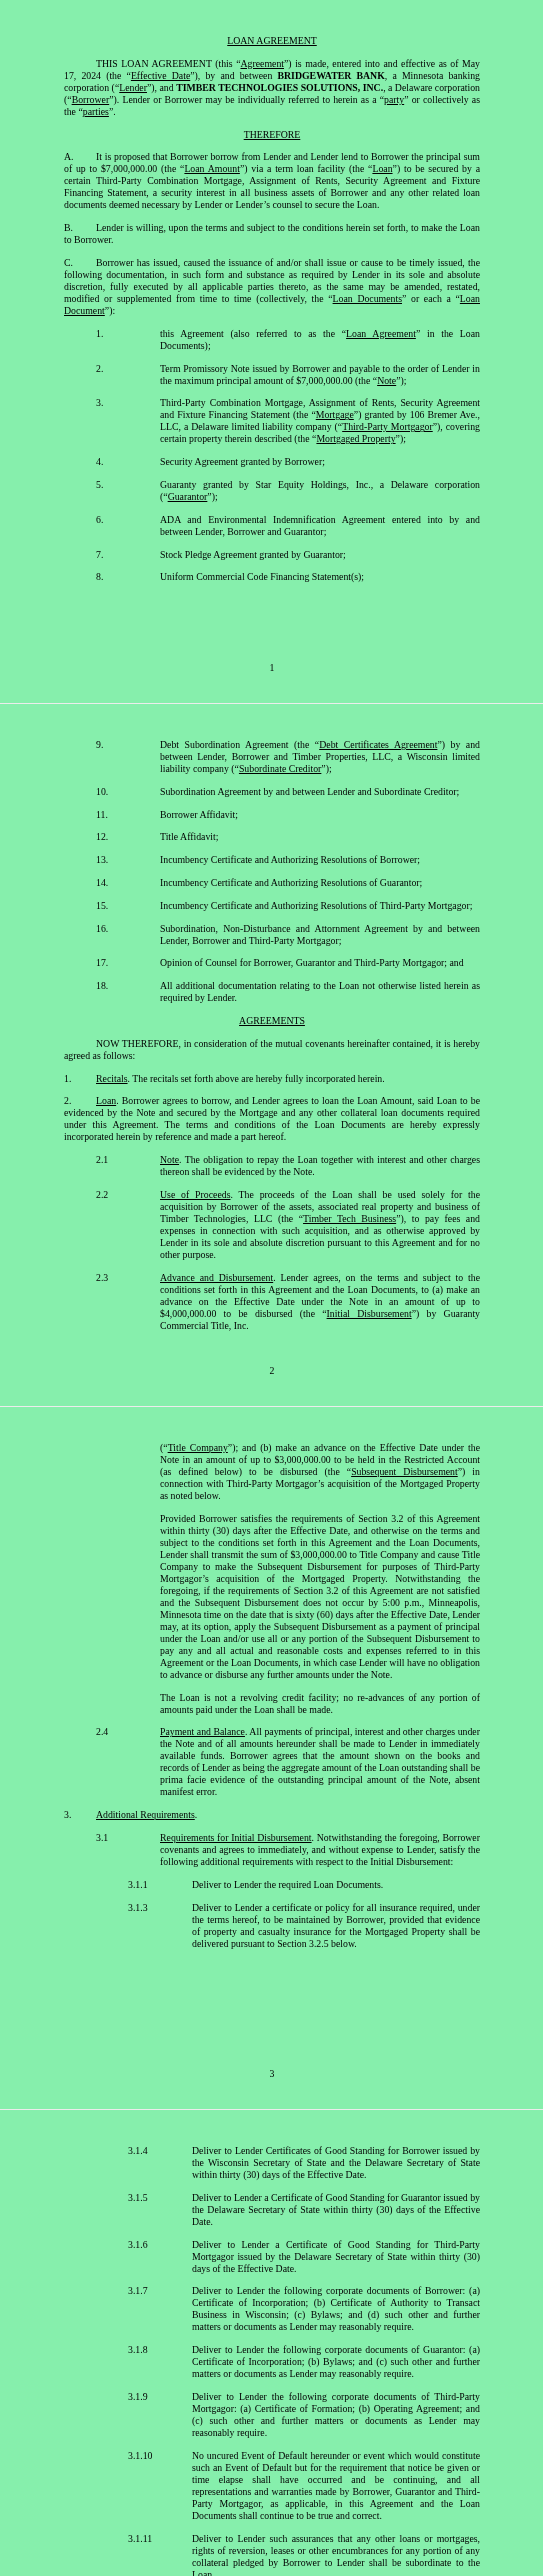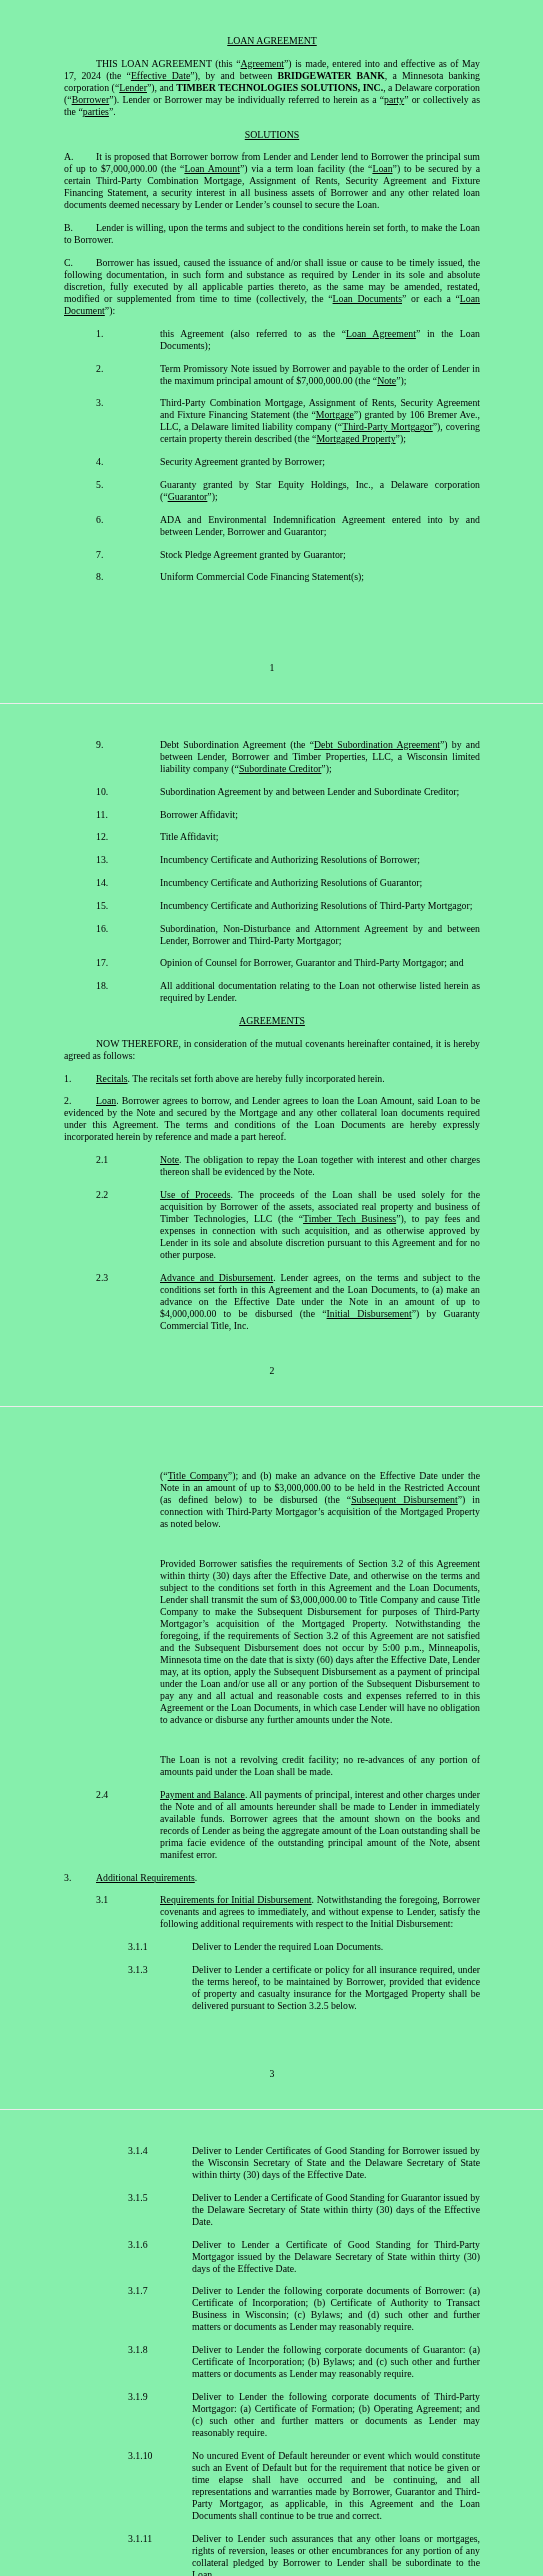--- a/index.html
+++ b/index.html
@@ -31,55 +31,55 @@
   }
   .block.title, .block.heading {
     text-align: center;
   }
   .block.intro { text-indent: 32px; }
   .block.clause .lbl { display: inline-block; width: 32px; }
   .block.item  { margin-left: 96px; text-indent: -32px; }
   .block.item .lbl  { display: inline-block; width: 32px; }
   .block.item2 { margin-left: 128px; text-indent: -32px; }
   .block.item2 .lbl { display: inline-block; width: 32px; }
-  .block.cont  { margin-left: 96px; margin-top: 28px; }
+  .block.cont  { margin-left: 96px; }
   .u { text-decoration: underline; }
   .b { font-weight: bold; }
   .page-number {
     position: absolute;
     left: 0; right: 0; bottom: 30px;
     text-align: center;
     font-family: "Liberation Serif", "DejaVu Serif", serif;
     font-size: 9.8px;
     color: #000000;
   }
 </style>
 </head>
 <body>
 
 <main class="document">
     <section class="page">
       <p class="block title"><span class="u">LOAN AGREEMENT</span></p>
       <p class="block intro">THIS LOAN AGREEMENT (this “<span class="u">Agreement</span>”) is made, entered into and effective as of May 17, 2024 (the “<span class="u">Effective Date</span>”), by and between <span class="b">BRIDGEWATER BANK</span>, a Minnesota banking corporation (“<span class="u">Lender</span>”), and <span class="b">TIMBER TECHNOLOGIES SOLUTIONS, INC.</span>, a Delaware corporation (“<span class="u">Borrower</span>”). Lender or Borrower may be individually referred to herein as a “<span class="u">party</span>” or collectively as the “<span class="u">parties</span>”.</p>
-      <p class="block heading"><span class="u">SOLUTIONS</span></p>
+      <p class="block heading"><span class="u">THEREFORE</span></p>
       <p class="block clause"><span class="lbl">A.</span>It is proposed that Borrower borrow from Lender and Lender lend to Borrower the principal sum of up to $7,000,000.00 (the “<span class="u">Loan Amount</span>”) via a term loan facility (the “<span class="u">Loan</span>”) to be secured by a certain Third-Party Combination Mortgage, Assignment of Rents, Security Agreement and Fixture Financing Statement, a security interest in all business assets of Borrower and any other related loan documents deemed necessary by Lender or Lender’s counsel to secure the Loan.</p>
       <p class="block clause"><span class="lbl">B.</span>Lender is willing, upon the terms and subject to the conditions herein set forth, to make the Loan to Borrower.</p>
       <p class="block clause"><span class="lbl">C.</span>Borrower has issued, caused the issuance of and/or shall issue or cause to be timely issued, the following documentation, in such form and substance as required by Lender in its sole and absolute discretion, fully executed by all applicable parties thereto, as the same may be amended, restated, modified or supplemented from time to time (collectively, the “<span class="u">Loan Documents</span>” or each a “<span class="u">Loan Document</span>”):</p>
       <p class="block item"><span class="lbl">1.</span>this Agreement (also referred to as the “<span class="u">Loan Agreement</span>” in the Loan Documents);</p>
       <p class="block item"><span class="lbl">2.</span>Term Promissory Note issued by Borrower and payable to the order of Lender in the maximum principal amount of $7,000,000.00 (the “<span class="u">Note</span>”);</p>
       <p class="block item"><span class="lbl">3.</span>Third-Party Combination Mortgage, Assignment of Rents, Security Agreement and Fixture Financing Statement (the “<span class="u">Mortgage</span>”) granted by 106 Bremer Ave., LLC, a Delaware limited liability company (“<span class="u">Third-Party Mortgagor</span>”), covering certain property therein described (the “<span class="u">Mortgaged Property</span>”);</p>
       <p class="block item"><span class="lbl">4.</span>Security Agreement granted by Borrower;</p>
       <p class="block item"><span class="lbl">5.</span>Guaranty granted by Star Equity Holdings, Inc., a Delaware corporation (“<span class="u">Guarantor</span>”);</p>
       <p class="block item"><span class="lbl">6.</span>ADA and Environmental Indemnification Agreement entered into by and between Lender, Borrower and Guarantor;</p>
       <p class="block item"><span class="lbl">7.</span>Stock Pledge Agreement granted by Guarantor;</p>
       <p class="block item"><span class="lbl">8.</span>Uniform Commercial Code Financing Statement(s);</p>
       <div class="page-number">1</div>
     </section>
     <section class="page">
-      <p class="block item"><span class="lbl">9.</span>Debt Subordination Agreement (the “<span class="u">Debt Subordination Agreement</span>”) by and between Lender, Borrower and Timber Properties, LLC, a Wisconsin limited liability company (“<span class="u">Subordinate Creditor</span>”);</p>
+      <p class="block item"><span class="lbl">9.</span>Debt Subordination Agreement (the “<span class="u">Debt Certificates Agreement</span>”) by and between Lender, Borrower and Timber Properties, LLC, a Wisconsin limited liability company (“<span class="u">Subordinate Creditor</span>”);</p>
       <p class="block item"><span class="lbl">10.</span>Subordination Agreement by and between Lender and Subordinate Creditor;</p>
       <p class="block item"><span class="lbl">11.</span>Borrower Affidavit;</p>
       <p class="block item"><span class="lbl">12.</span>Title Affidavit;</p>
       <p class="block item"><span class="lbl">13.</span>Incumbency Certificate and Authorizing Resolutions of Borrower;</p>
       <p class="block item"><span class="lbl">14.</span>Incumbency Certificate and Authorizing Resolutions of Guarantor;</p>
       <p class="block item"><span class="lbl">15.</span>Incumbency Certificate and Authorizing Resolutions of Third-Party Mortgagor;</p>
       <p class="block item"><span class="lbl">16.</span>Subordination, Non-Disturbance and Attornment Agreement by and between Lender, Borrower and Third-Party Mortgagor;</p>
       <p class="block item"><span class="lbl">17.</span>Opinion of Counsel for Borrower, Guarantor and Third-Party Mortgagor; and</p>
       <p class="block item"><span class="lbl">18.</span>All additional documentation relating to the Loan not otherwise listed herein as required by Lender.</p>
       <p class="block heading"><span class="u">AGREEMENTS</span></p>

